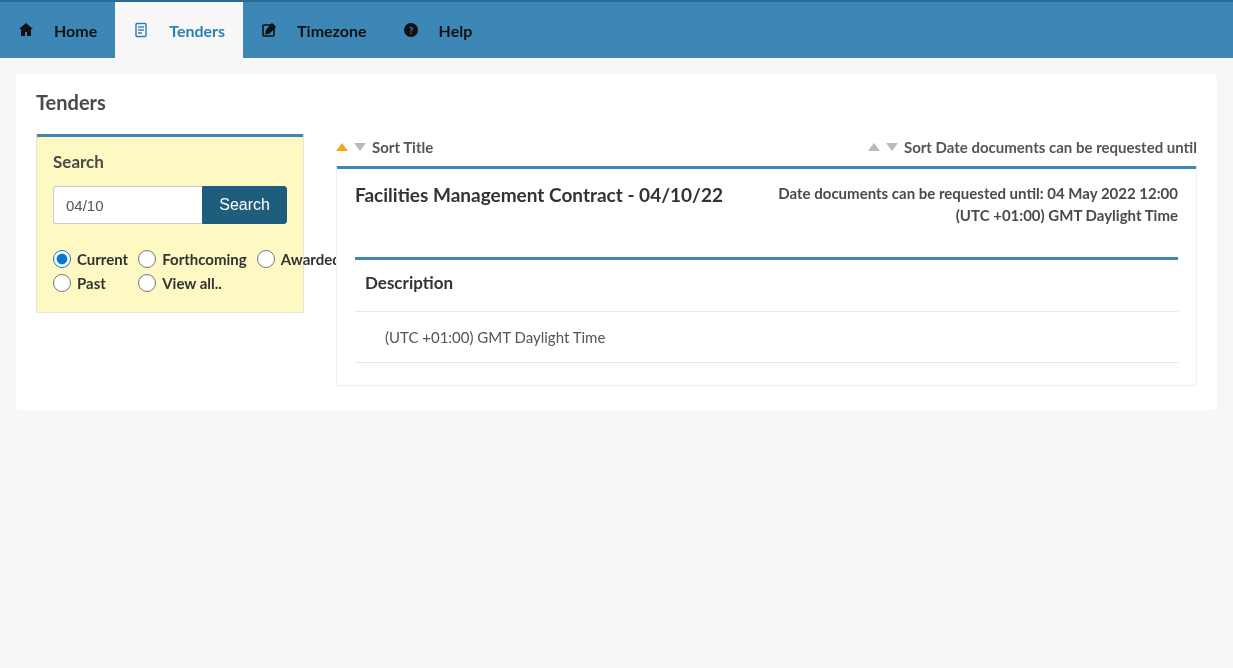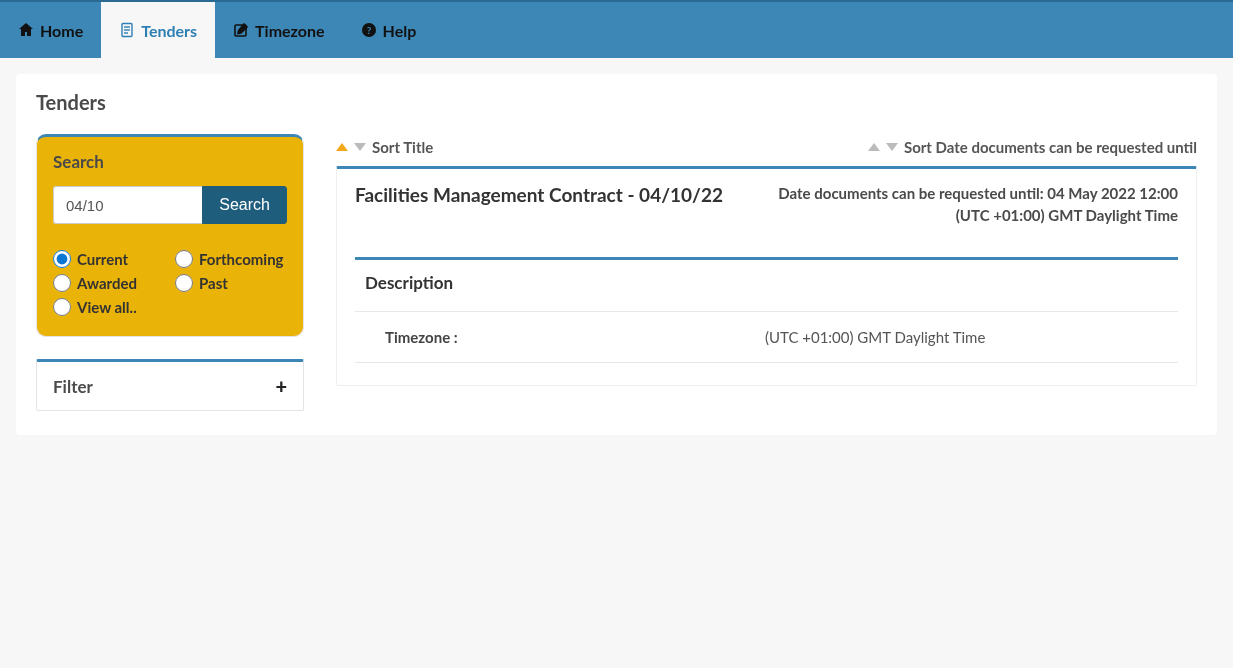--- a/index.html
+++ b/index.html
@@ -14,21 +14,21 @@
       display: flex;
       height: 58px;
     }
     .topbar .nav-item {
       display: flex;
       align-items: center;
       padding: 0 18px;
       font-weight: 700;
       color: #111;
       cursor: pointer;
-      gap: 6px;
+      gap: 20px;
       font-size: 16px;
     }
     .topbar .nav-item.active {
       background: #f7f7f7;
       color: #2e7fb3;
     }
     .nav-icon { width: 16px; height: 16px; display: inline-block; }
     .container {
       background: #fff;
       margin: 16px;
@@ -37,24 +37,24 @@
     }
     .page-title {
       font-size: 20px;
       font-weight: 700;
       color: #4a4a4a;
       margin-bottom: 20px;
     }
     .layout { display: flex; gap: 32px; }
     .sidebar { width: 268px; flex-shrink: 0; }
     .panel {
-      background: #eab308;
+      background: #fef9c3;
       border: 1px solid #e4e4e4;
       border-top: 3px solid #3d87b6;
-      border-radius: 10px;
+      border-radius: 2px;
       padding: 14px 16px 18px;
       margin-bottom: 22px;
     }
     .panel-title {
       font-size: 17px;
       font-weight: 700;
       color: #4a4a4a;
       margin-bottom: 14px;
     }
     .search-row { display: flex; margin-bottom: 24px; }
@@ -72,21 +72,21 @@
       background: #1f5d7d;
       color: #fff;
       border: 1px solid #1f5d7d;
       border-radius: 0 3px 3px 0;
       padding: 9px 16px;
       font-size: 16px;
       cursor: pointer;
     }
     .radio-grid {
       display: grid;
-      grid-template-columns: 1fr 1fr;
+      grid-template-columns: 1fr 1fr 1fr;
       gap: 2px 10px;
     }
     .radio-opt {
       display: flex;
       align-items: center;
       gap: 6px;
       font-weight: 700;
       color: #333;
       font-size: 15px;
       padding: 2px 0;
@@ -277,24 +277,20 @@
             <input type="radio" name="status" style="">
             <span>Past</span>
           </label>
           <label class="radio-opt">
             <input type="radio" name="status" style="">
             <span>View all..</span>
           </label>
         </div>
       </div>
 
-      <div class="filter-panel">
-        <span>Filter</span>
-        <span class="plus-icon">+</span>
-      </div>
     </div>
 
     <div class="main">
       <div class="sort-bar">
         <div class="sort-item">
           <span class="tri-up active"></span>
           <span class="tri-down"></span>
           <span>Sort Title</span>
         </div>
         <div class="sort-item">
@@ -310,21 +306,20 @@
           <div class="result-meta">
             <div>Date documents can be requested until: 04 May 2022 12:00</div>
             <div>(UTC +01:00) GMT Daylight Time</div>
           </div>
         </div>
 
 
         <div class="timescales-section">
           <div class="section-heading">Description</div>
           <div class="timezone-row">
-            <div class="tz-label">Timezone :</div>
             <div>(UTC +01:00) GMT Daylight Time</div>
           </div>
         </div>
 
       </div>
     </div>
   </div>
 </div>
 
 </body></html>

